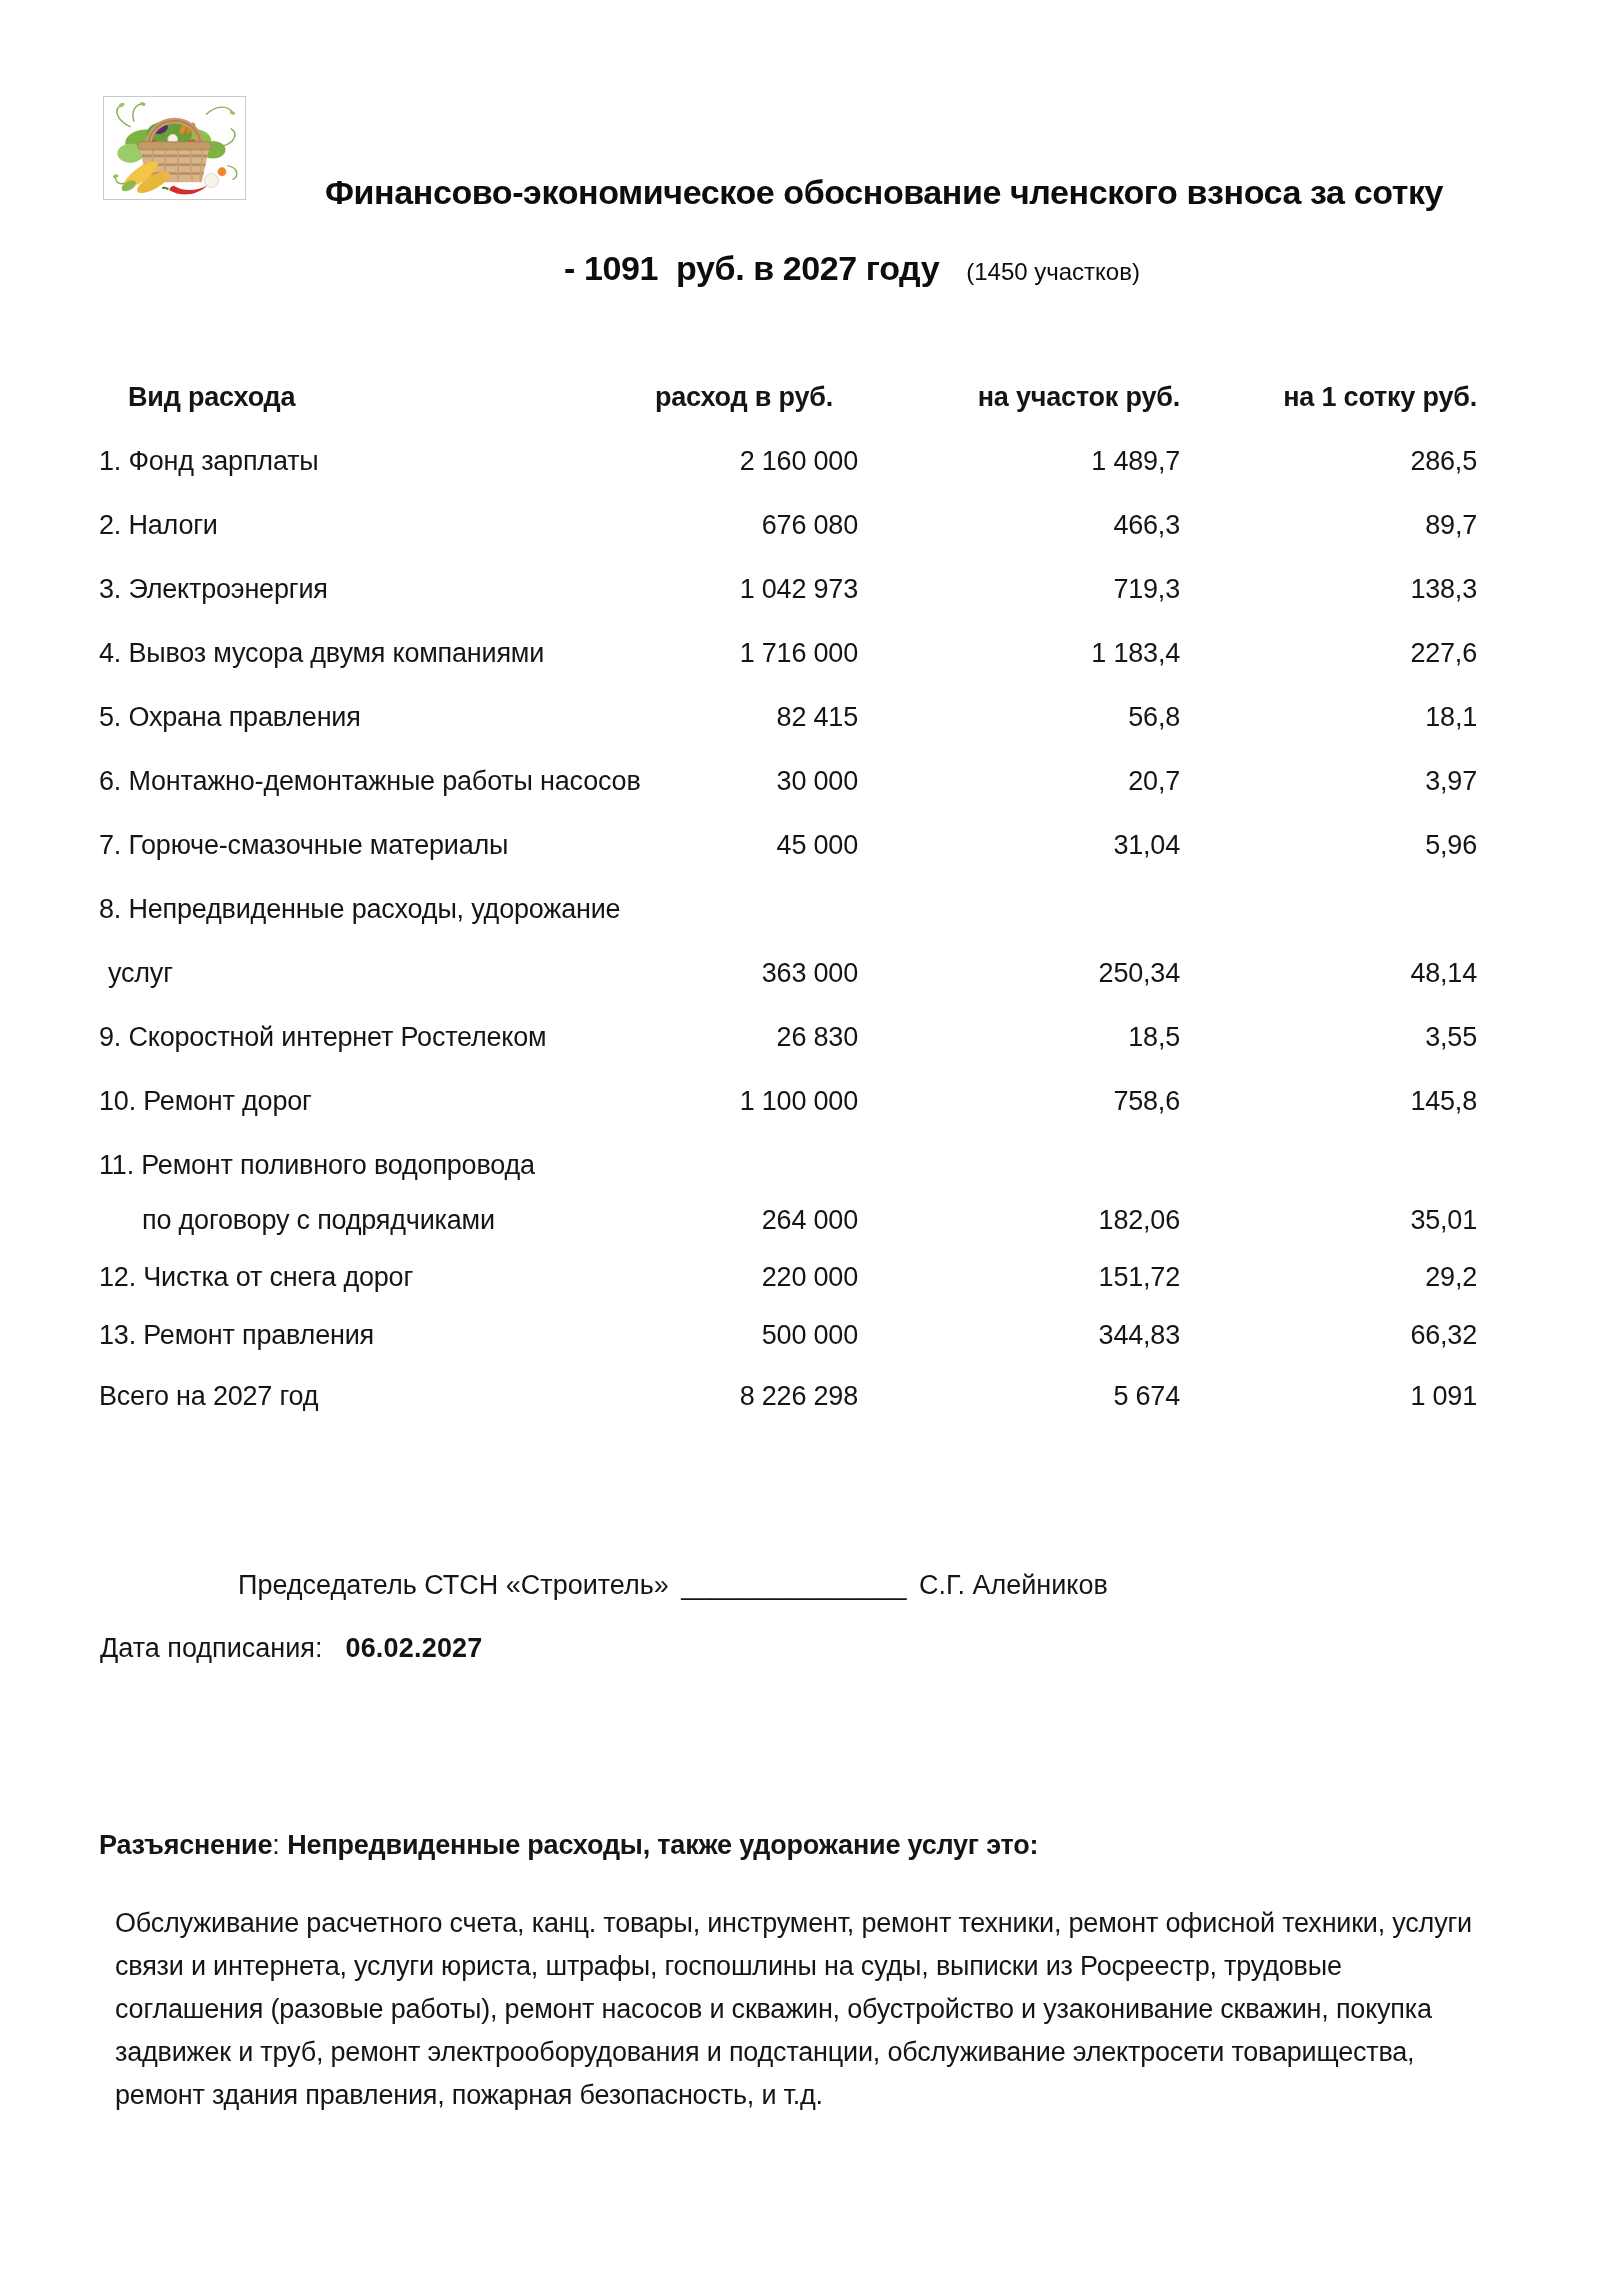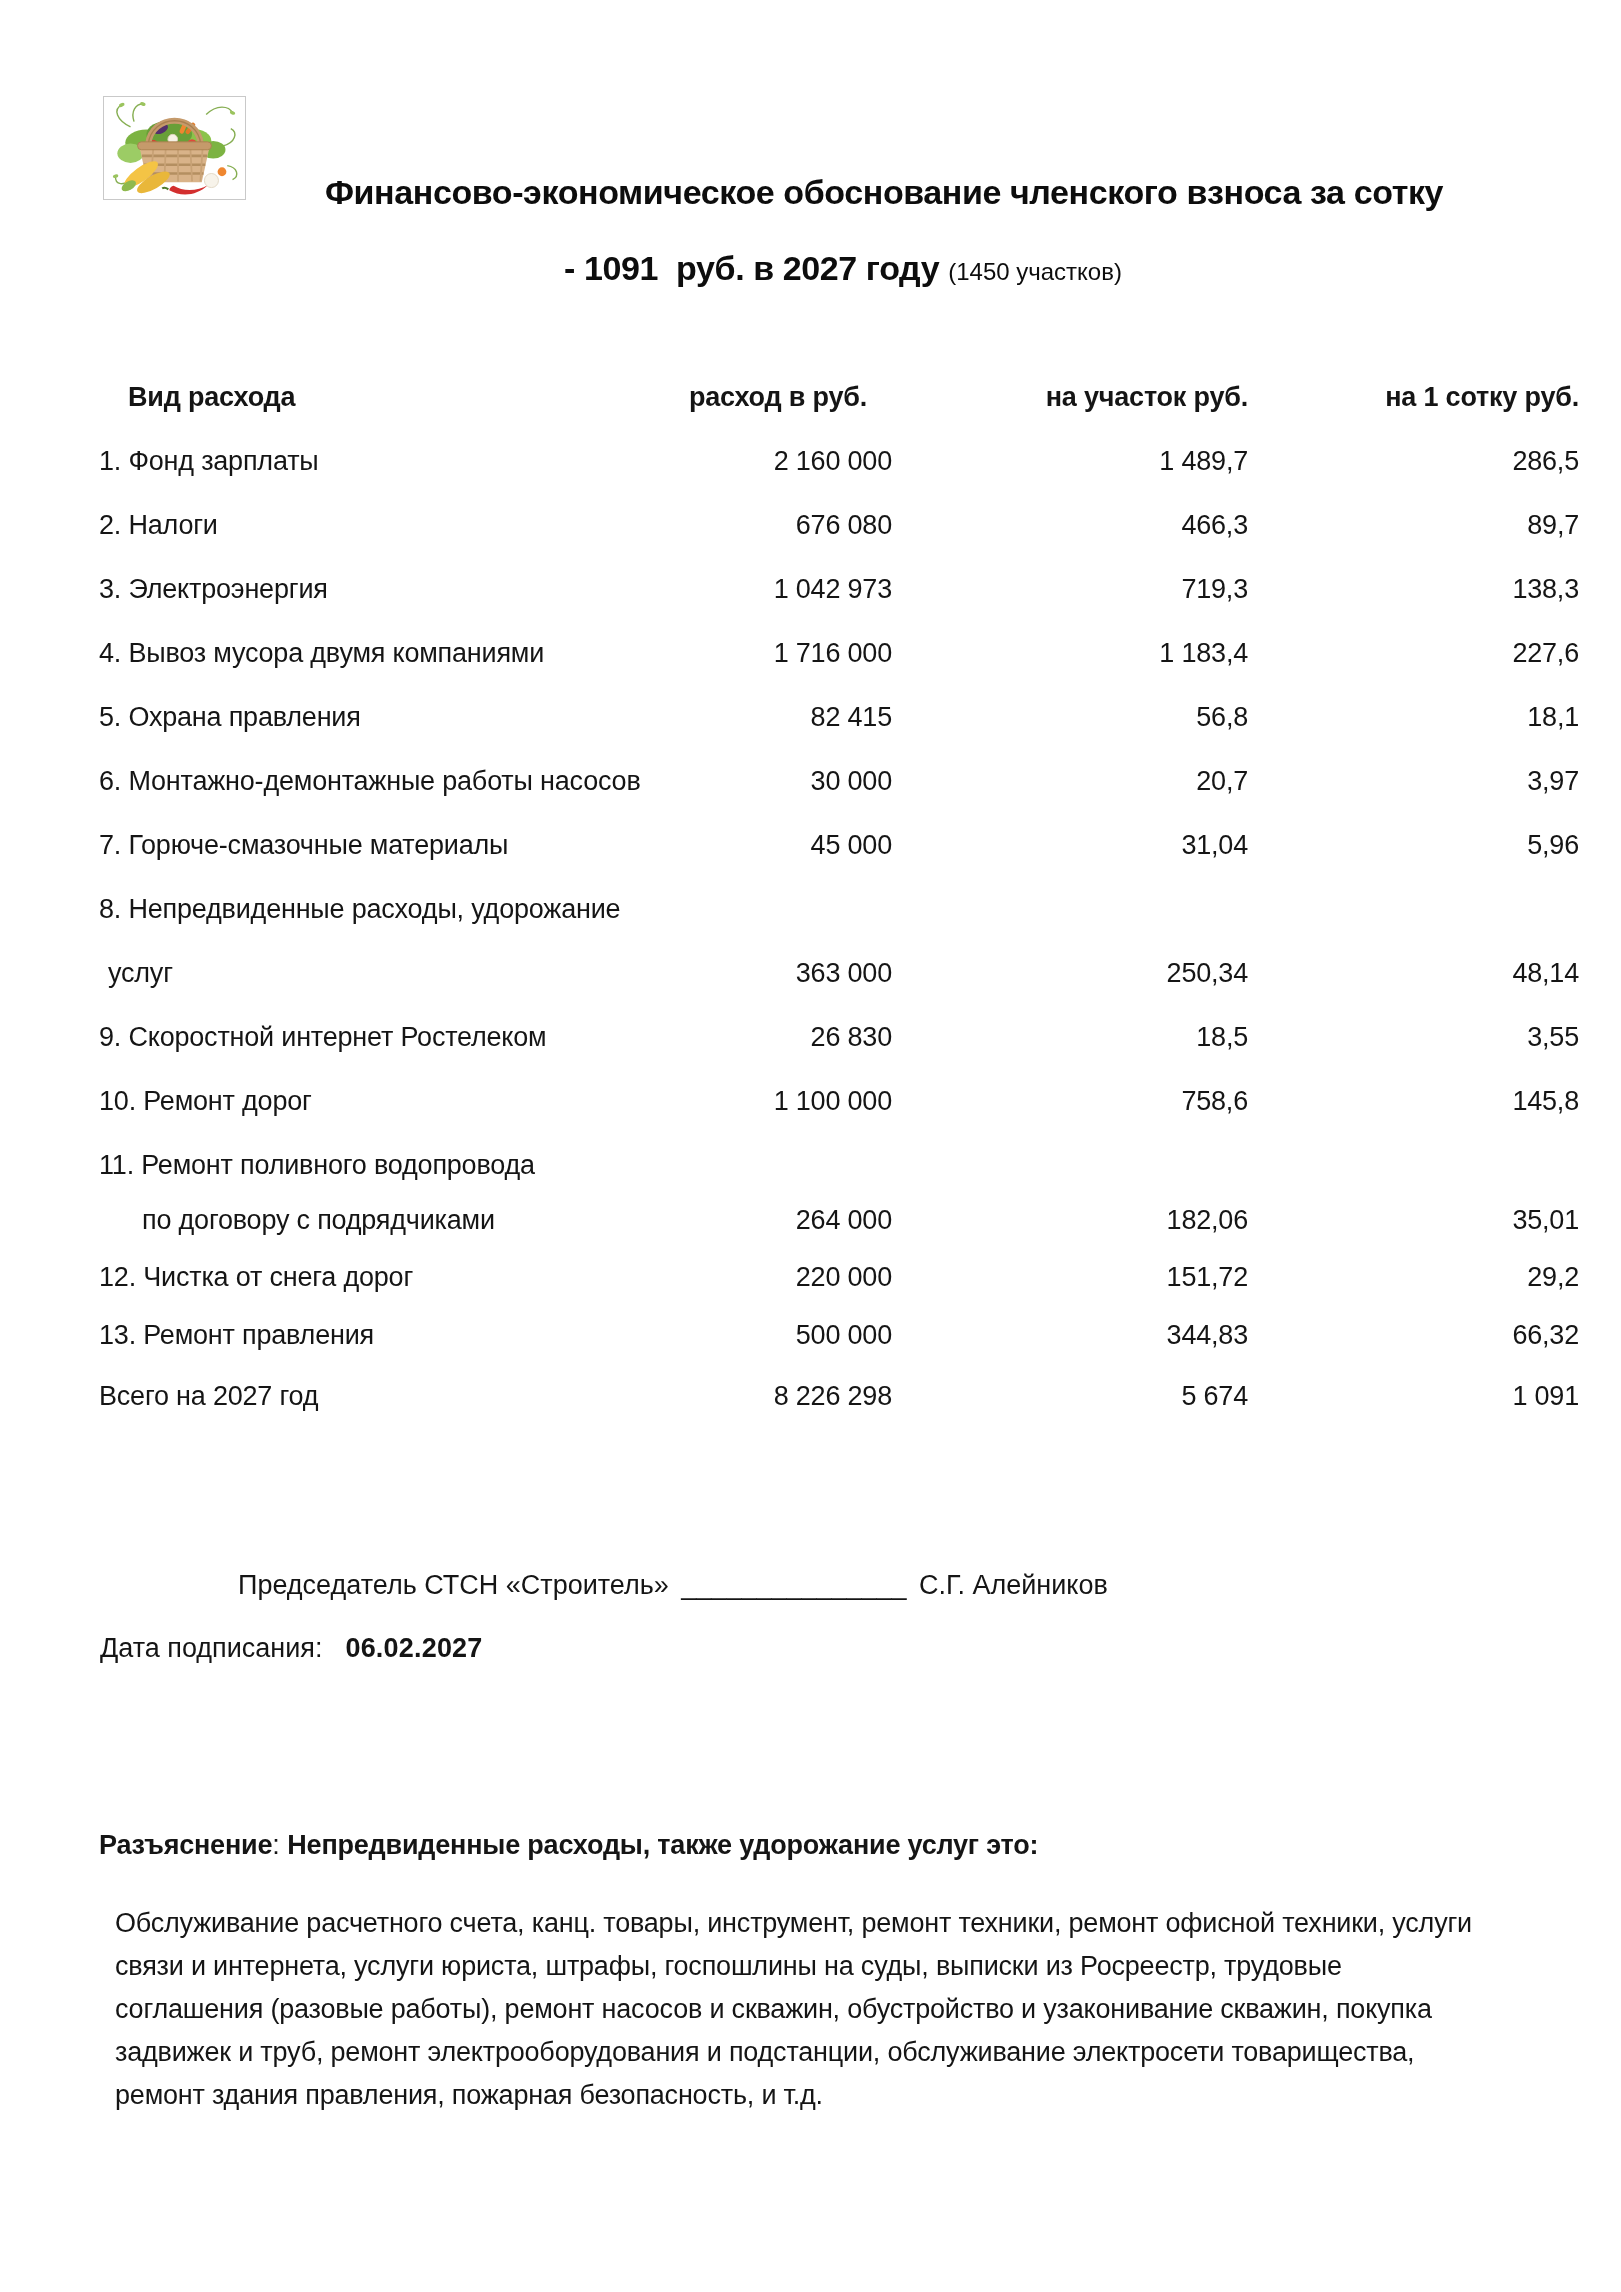--- a/index.html
+++ b/index.html
@@ -25,33 +25,32 @@
   .title1 {
     position: absolute; left: 325px; top: 172px;
     margin: 0; font-size: 34px; line-height: 41px; font-weight: bold;
     letter-spacing: -0.4px; color: #0d0d0d; white-space: nowrap;
   }
   .title2 {
     position: absolute; left: 564px; top: 248px;
     font-size: 34px; line-height: 41px; color: #0d0d0d; white-space: nowrap;
   }
   .t2b { font-weight: bold; letter-spacing: -0.4px; white-space: pre-wrap; }
-  .t2n { font-size: 24px; font-weight: normal; margin-left: 9px; }
+  .t2n { font-size: 24px; font-weight: normal; margin-left: 27px; }
 
   
   .xtable {
     position: absolute; left: 99px; top: 382px; width: 1379px;
   }
   .t-row {
     display: grid;
     grid-template-columns: 555px 204px 322px 297px;
     font-size: 27px; line-height: 30px;
     margin-bottom: 34px;
     letter-spacing: -0.2px;
-    gap: 34px;
   }
   .c-label { text-align: left; white-space: nowrap; }
   .c-num   { text-align: right; white-space: nowrap; }
   .t-head  { font-weight: bold; }
   .t-head .c-label { padding-left: 29px; }
   .t-head .pad { padding-right: 25px; }
   .t-total { font-weight: normal; }
   .indent-sm { padding-left: 9px; }
   .indent-lg { padding-left: 43px; }
   .mb13 { margin-bottom: 25px; }

